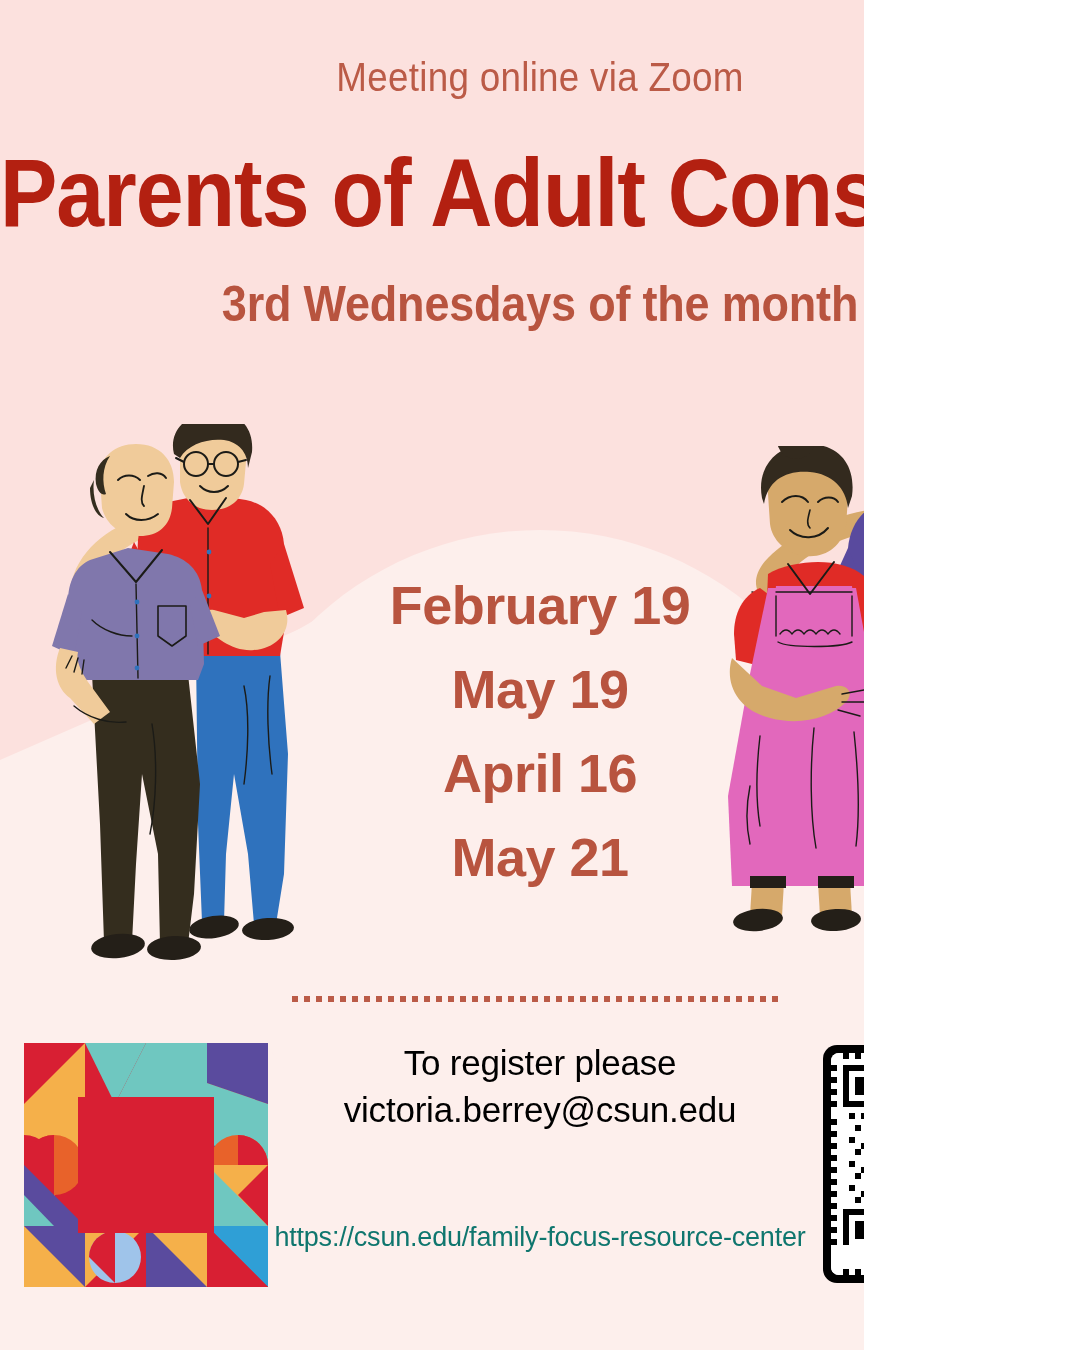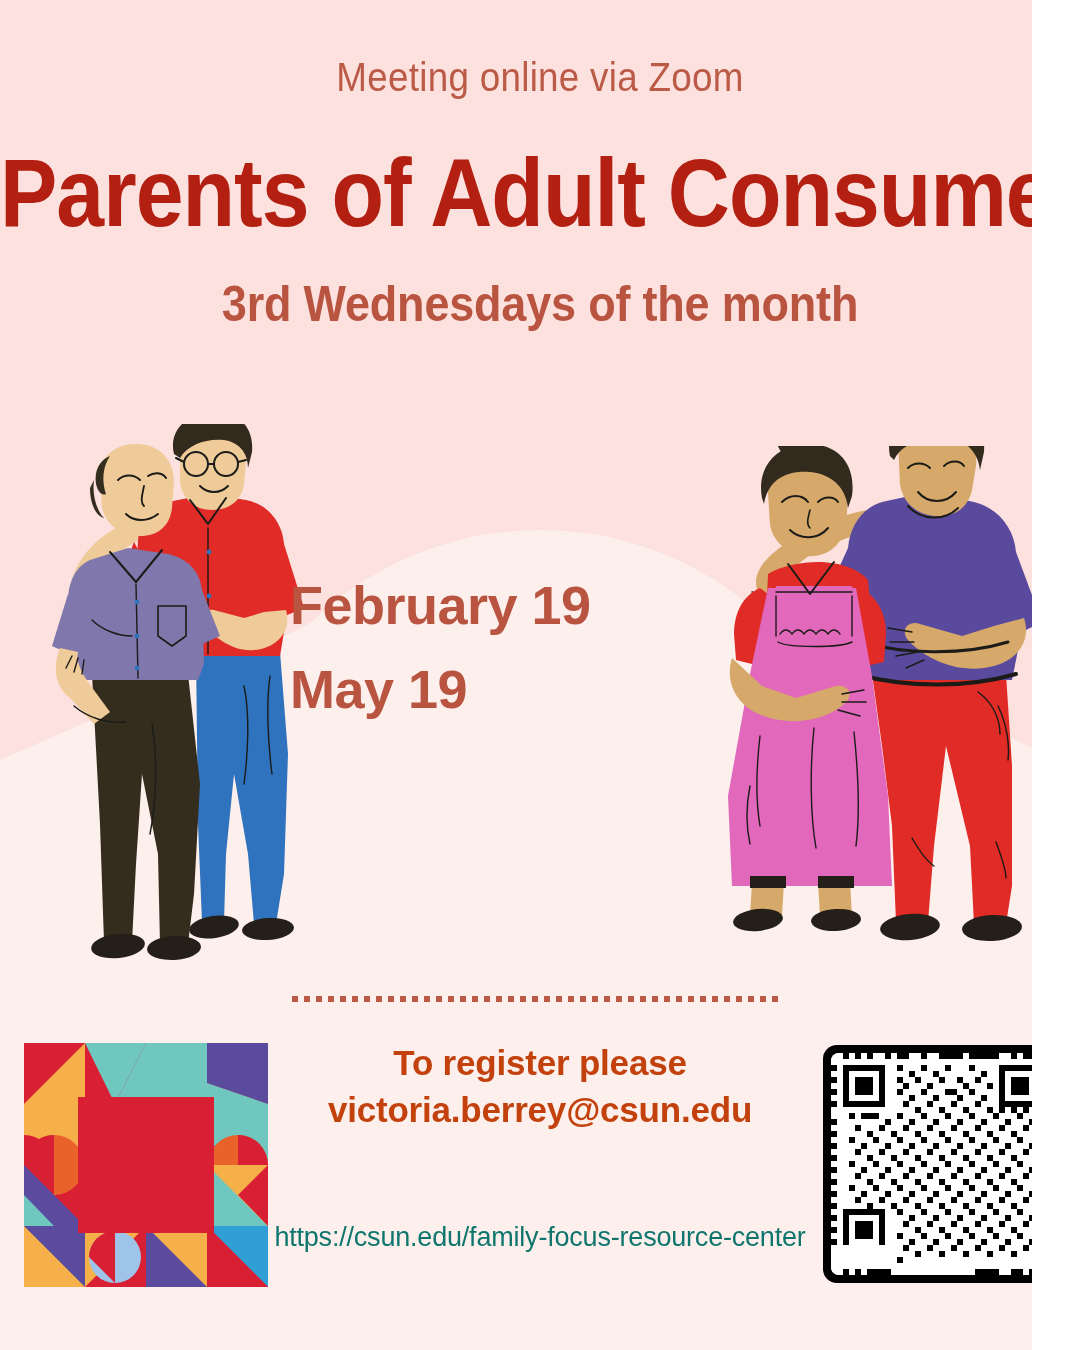--- a/index.html
+++ b/index.html
@@ -2,21 +2,21 @@
 <html><head>
 <meta charset="utf-8">
 <style>
   html, body {
     margin: 0;
     padding: 0;
     background: #ffffff;
   }
   #poster {
     position: relative;
-    width: 1032px;
+    width: 864px;
     height: 1350px;
     overflow: hidden;
     background: #fce1de;
     font-family: "Liberation Sans", sans-serif;
   }
 
   
   .bg-layer { position: absolute; inset: 0; }
   .bg-svg { position: absolute; top: 0; left: 0; width: 1080px; height: 1350px; }
 
@@ -84,20 +84,21 @@
     letter-spacing: 0.5px;
     transform: scaleY(1.05);
     font-family: "Liberation Sans Narrow", "Liberation Sans", sans-serif;
   }
 
   
   #dates {
     position: absolute;
     left: 290px; top: 578px;
     width: 500px;
+    text-align: center;
   }
   .date-line {
     font-size: 54px;
     font-weight: bold;
     color: #b8543f;
     line-height: 1;
     margin-bottom: 30px;
     letter-spacing: -0.5px;
   }
   .date-line:last-child { margin-bottom: 0; }
@@ -112,22 +113,22 @@
 
   
   #register {
     position: absolute;
     left: 290px; top: 1040px;
     width: 500px;
     text-align: center;
   }
   .reg-line {
     font-size: 35px;
-    font-weight: bold;
-    color: #c2410c;
+    font-weight: normal;
+    color: #000000;
     line-height: 1.33;
     letter-spacing: -0.2px;
     white-space: nowrap;
   }
   #website {
     position: absolute;
     left: 255px; top: 1222px;
     width: 570px;
     text-align: center;
     font-size: 27px;
@@ -347,20 +348,22 @@
           <ellipse cx="52" cy="474" rx="25" ry="11" fill="#241f18" stroke="none" transform="rotate(-6 52 474)"></ellipse>
           <ellipse cx="130" cy="474" rx="25" ry="11" fill="#241f18" stroke="none" transform="rotate(-3 130 474)"></ellipse>
         </g>
       </g>
     </svg>
   </div>
 
   <div id="dates">
     <div class="date-line">February 19</div>
     <div class="date-line">May 19</div>
+    <div class="date-line">April 16</div>
+    <div class="date-line">May 21</div>
   </div>
 
   <div id="divider"></div>
 
   <div id="register">
     <div class="reg-line">To register please</div>
     <div class="reg-line">victoria.berrey@csun.edu</div>
   </div>
   <div id="website">https://csun.edu/family-focus-resource-center</div>
 

